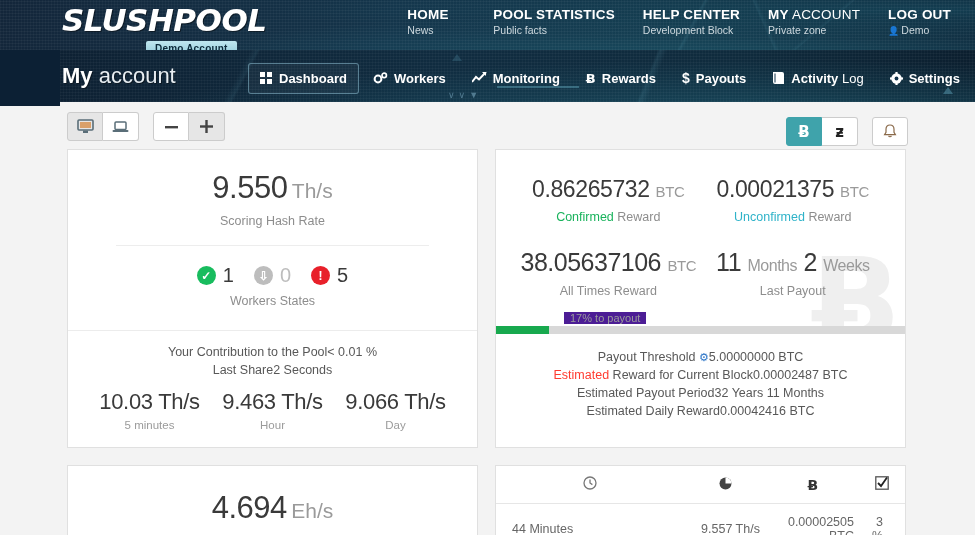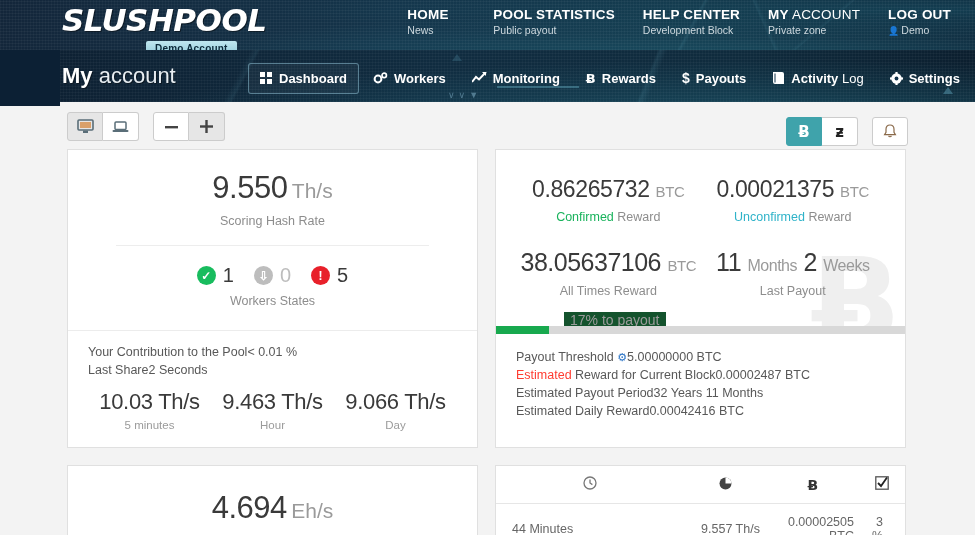--- a/index.html
+++ b/index.html
@@ -256,21 +256,21 @@
   .avatar-wm .body {
     position:absolute; left:8px; top:52px; width:78px; height:46px; border-radius:40px 40px 0 0;
     background:#ececec;
   }
 
   .card-foot {
     border-top: 1px solid #ececec;
     padding: 12px 20px 16px 20px;
     position: relative; z-index: 3; background: #fff;
   }
-  .kv { display: flex; justify-content: flex-start; font-size: 12.5px; color: #555; padding: 2px 0; }
+  .kv { display: flex; justify-content: center; font-size: 12.5px; color: #555; padding: 2px 0; }
   .kv .k { color: #585858; }
   .kv .v { color: #585858; }
 
   .triple { display: flex; margin-top: 10px; }
   .triple > div { flex: 1; text-align: center; }
   .triple .n { font-size: 22px; color: #3a3a3a; letter-spacing: -0.3px; }
   .triple .l { font-size: 11.5px; color: #9b9b9b; margin-top: 4px; }
 
   
   .rw-grid { display: flex; align-items: center; }
@@ -285,22 +285,22 @@
   .rw-v-lg .sm { font-size: 16px; color: #9a9a9a; }
 
   .btc-wm {
     position: absolute; right: 4px; top: 92px;
     font-size: 118px; line-height: 1; color: #efefef; font-weight: bold;
     font-family: "DejaVu Sans", sans-serif;
     z-index: 1; user-select:none;
   }
   .payout-line { position: relative; margin-top: 14px; height: 22px; z-index: 3; }
   .payout-line .label {
-    position: absolute; left: 68px; top: 0; font-size: 14px; color: #9b9b9b;
-    background: #14532d; padding: 0 6px;
+    position: absolute; left: 68px; top: 0; font-size: 11px; color: #9b9b9b;
+    background: #4c1d95; padding: 0 6px;
   }
   .progress-track {
     position: absolute; left: 0; right: 0; bottom: 0; height: 8px; background: #d8d8d8;
   }
   .progress-fill { height: 100%; background: #18a94e; }
 
   
   .tbl { width: 100%; border-collapse: collapse; }
   .tbl th {
     font-weight: normal; color: #777; font-size: 13px;
@@ -327,21 +327,21 @@
     <div class="demo-badge">Demo Account</div>
   </div>
 
   <div class="topnav">
     <div class="topnav-item">
       <div class="topnav-title">HOME</div>
       <div class="topnav-sub">News</div>
     </div>
     <div class="topnav-item">
       <div class="topnav-title">POOL STATISTICS</div>
-      <div class="topnav-sub">Public payout</div>
+      <div class="topnav-sub">Public facts</div>
     </div>
     <div class="topnav-item">
       <div class="topnav-title">HELP CENTER</div>
       <div class="topnav-sub">Development Block</div>
     </div>
     <div class="topnav-item">
       <div class="topnav-title"><span>MY</span><span class="reg"> ACCOUNT</span></div>
       <div class="topnav-sub">Private zone</div>
     </div>
     <div class="topnav-item">

